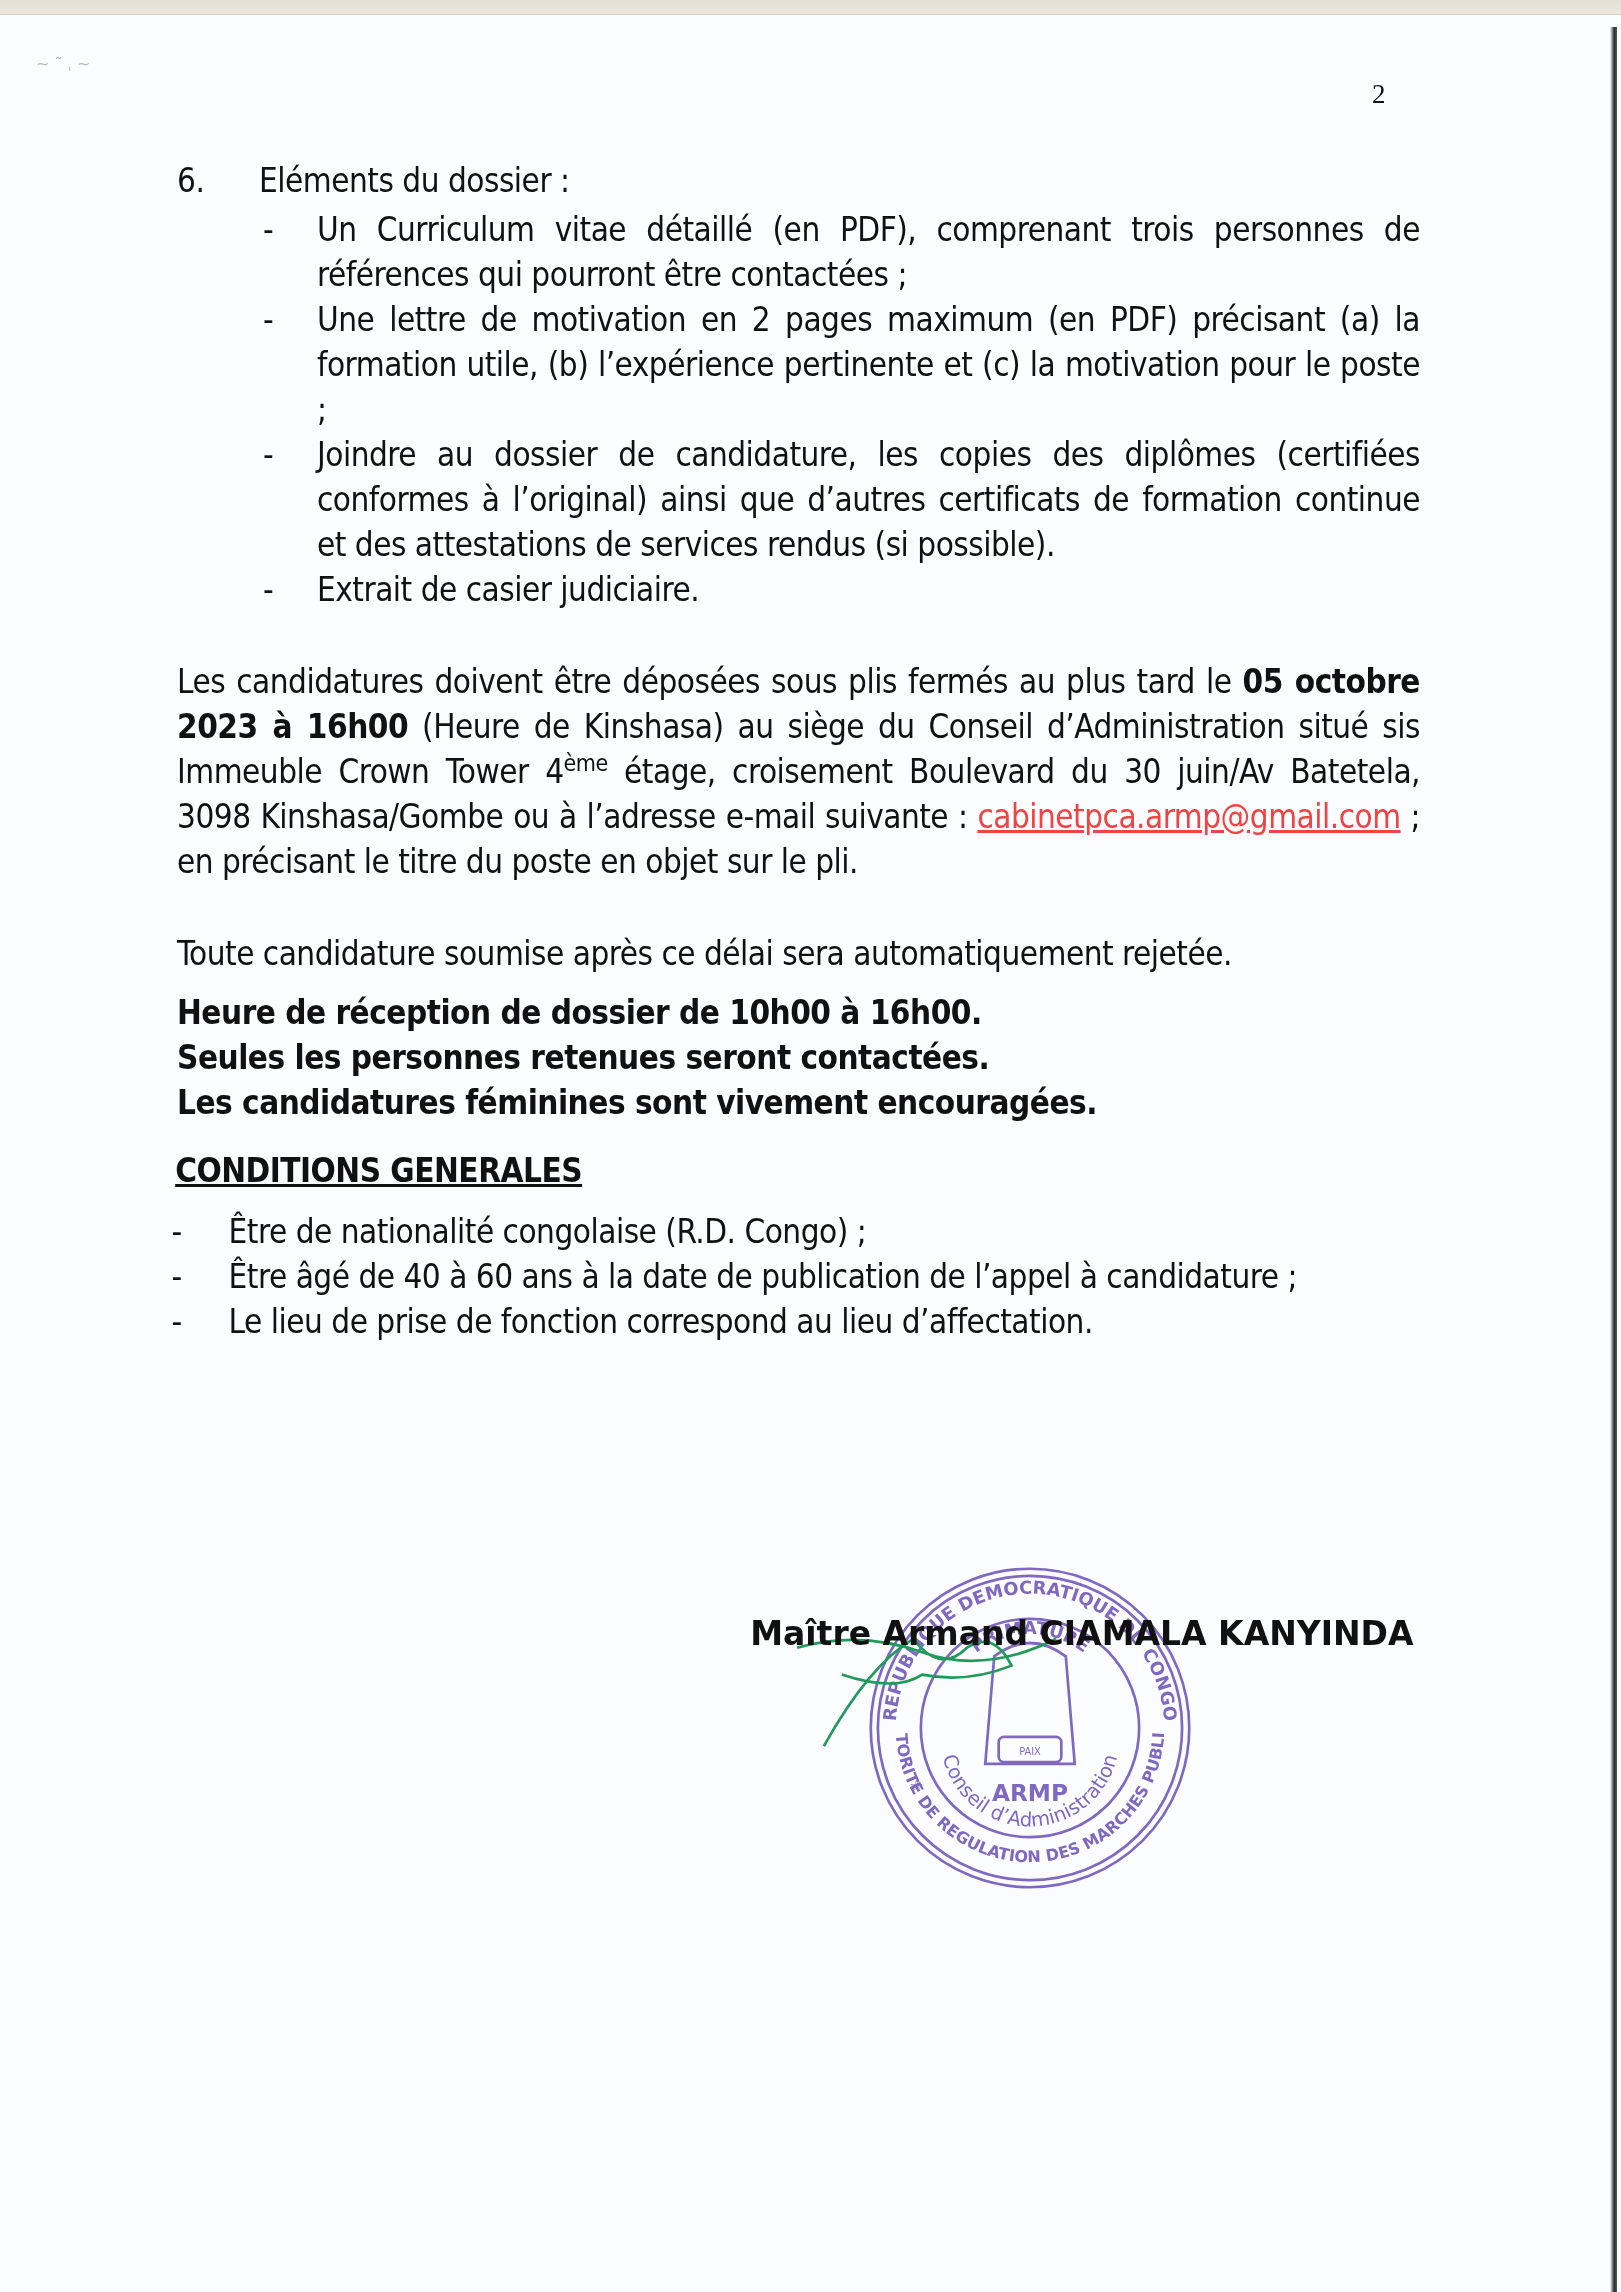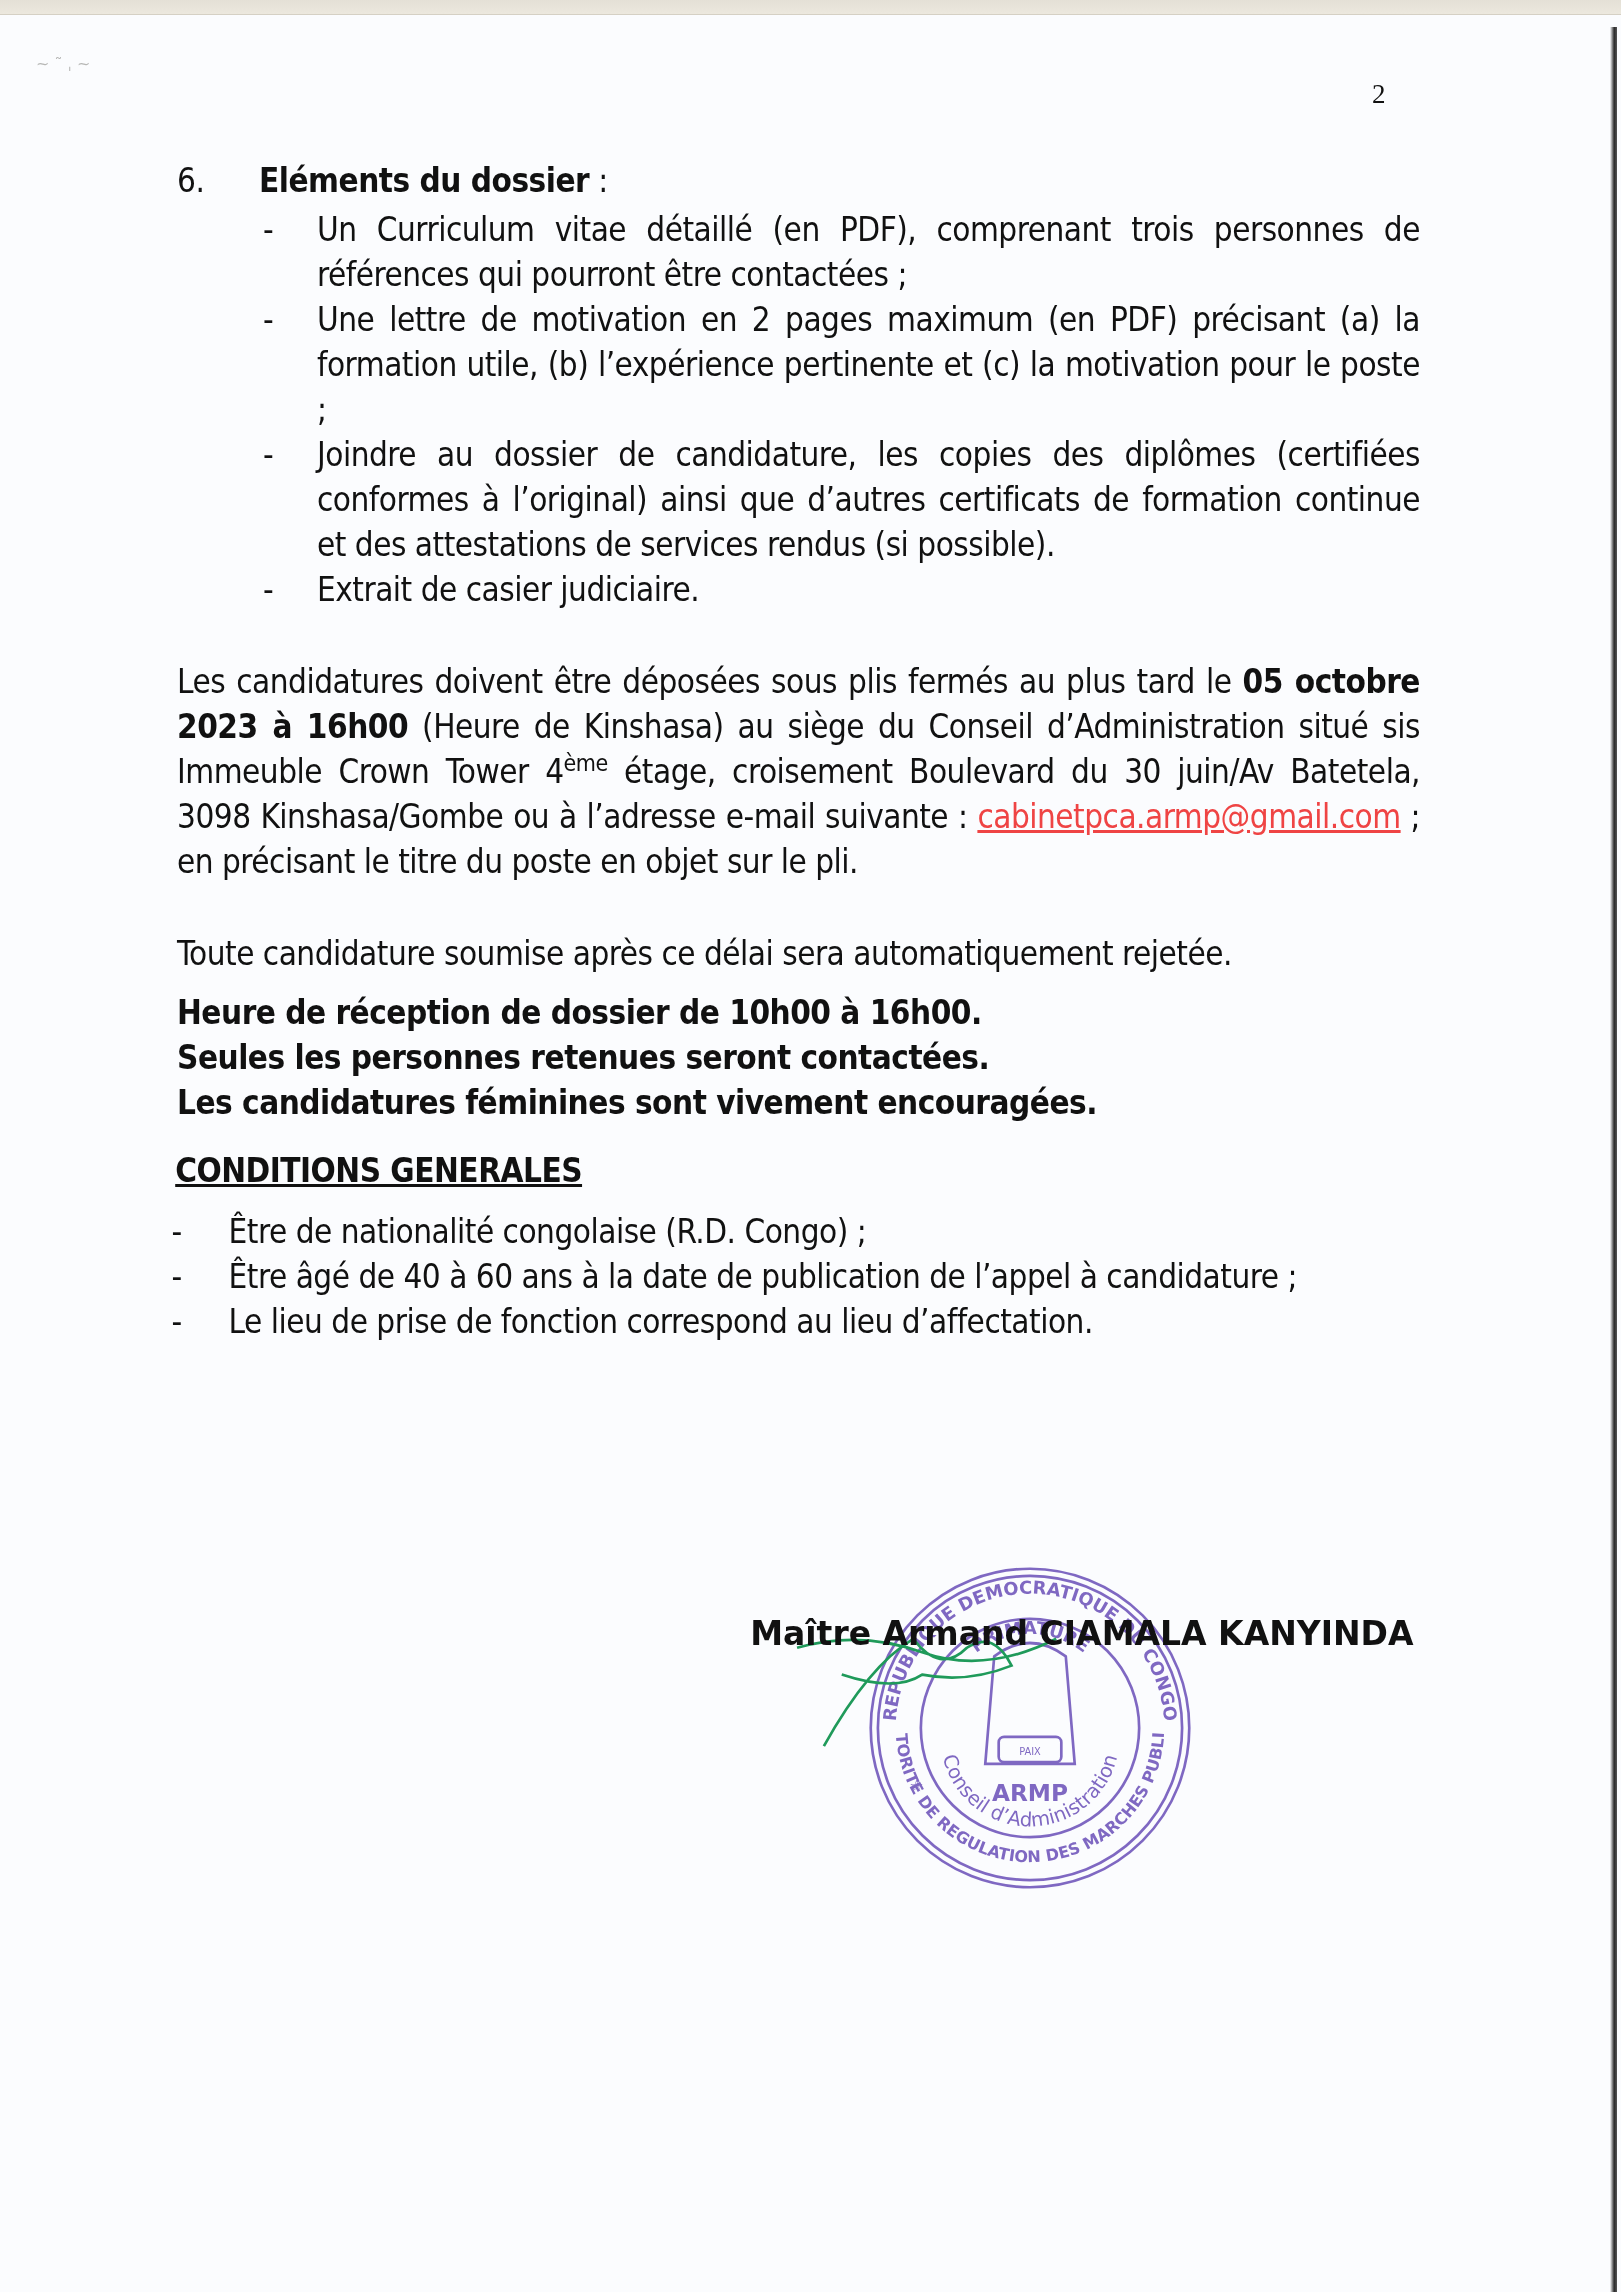--- a/index.html
+++ b/index.html
@@ -26,21 +26,21 @@
       position: absolute; left: 1372px; top: 79px;
       font-family: "Liberation Serif", serif; font-size: 27px;
     }
     .content {
       position: absolute; left: 177px; top: 158px; width: 1243px;
       font-size: 33px; line-height: 45px; letter-spacing: -0.5px;
       font-stretch: condensed;
     }
     .section-head { display: flex; margin-bottom: 3.6px; }
     .section-num { width: 82px; }
-    .section-title { font-weight: bold; }
+    .section-title { font-weight: normal; }
     .bullets { list-style: none; margin: 0; padding: 0 0 0 86px; }
     .bullets li { display: flex; text-align: justify; }
     .bullets li .dash { width: 54px; flex: none; }
     .bullets li .txt { flex: 1; }
     .para { margin-top: 47px; text-align: justify; }
     .para b { font-weight: bold; }
     .email { color: #ef4444; text-decoration: underline; }
     sup { font-size: 23px; line-height: 0; }
     .notice { margin-top: 47px; }
     .bold-line { font-weight: bold; }

